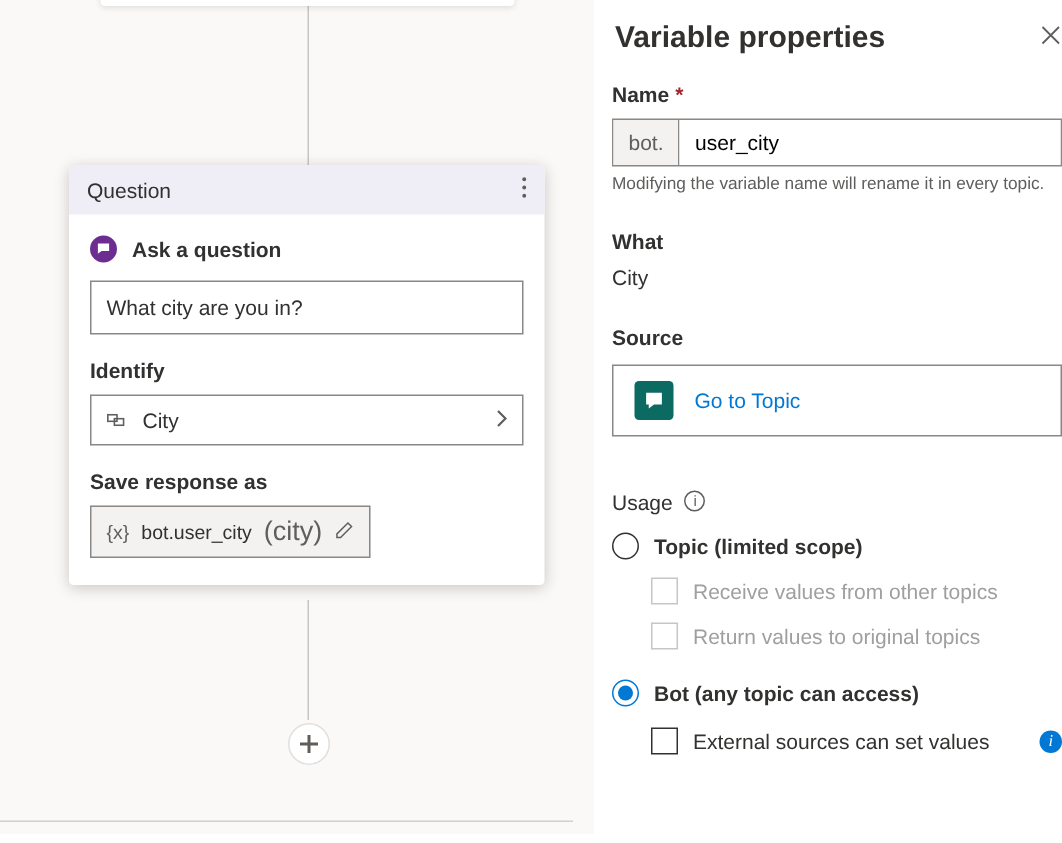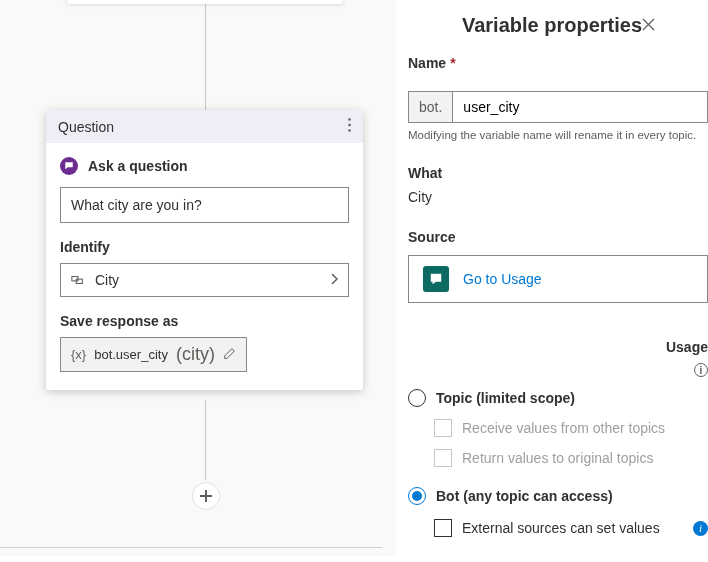--- a/index.html
+++ b/index.html
@@ -117,30 +117,30 @@
 
   
   .panel {
     position: absolute;
     left: 408px; top: 0;
     width: 300px; height: 562px;
     background: #fff;
     padding: 0 0 0 0;
   }
   .panel-head {
-    display: flex; align-items: center; justify-content: center;
+    display: flex; align-items: center; justify-content: space-between;
     padding: 14px 1px 10px 2px;
   }
   .panel-title { font-size: 20px; font-weight: 600; }
   .close { cursor: pointer; color: #605e5c; font-size: 16px; }
   .field-label { font-weight: 700; margin-top: 8px; }
   .req { color: #a4262c; margin-left: 4px; }
   .name-row {
     display: flex; border: 1px solid #8a8886;
-    margin-top: 20px;
+    margin-top: 8px;
   }
   .name-prefix {
     background: #f3f2f1;
     border-right: 1px solid #8a8886;
     padding: 7px 10px;
     color: #605e5c;
   }
   .name-input {
     flex: 1; border: none; outline: none;
     padding: 7px 10px; font-size: 14px;
@@ -159,21 +159,21 @@
     display: flex; align-items: center; gap: 14px;
     cursor: pointer;
   }
   .source-icon {
     width: 26px; height: 26px; border-radius: 3px;
     background: #0b6a62;
     display: flex; align-items: center; justify-content: center;
   }
   .source-icon svg { width: 14px; height: 14px; fill: #fff; }
   .source-link { color: #0078d4; }
-  .usage-head { display: flex; align-items: flex-end; gap: 8px; font-weight: 700; margin-top: 36px; flex-direction: column; }
+  .usage-head { display: flex; align-items: flex-start; gap: 8px; font-weight: 400; margin-top: 36px; }
   .info {
     width: 14px; height: 14px; border-radius: 50%;
     border: 1px solid #605e5c; display: flex; align-items: center; justify-content: center;
     font-size: 10px; color: #605e5c;
   }
   .radio-row { display: flex; align-items: center; gap: 10px; margin-top: 12px; cursor: pointer; }
   .radio {
     width: 18px; height: 18px; border-radius: 50%;
     border: 1px solid #323130;
     display: flex; align-items: center; justify-content: center;
@@ -293,21 +293,21 @@
   </div>
 
   <div class="section">
     <div class="section-title">Source</div>
     <div class="source-btn">
       <span class="source-icon">
         <svg viewBox="0 0 16 16">
             <path d="M2 2h12v9H8l-4 3v-3H2V2zm3 3h6v1H5V5zm0 2h6v1H5V7z"></path>
           </svg>
       </span>
-      <span class="source-link">Go to Usage</span>
+      <span class="source-link">Go to Topic</span>
     </div>
   </div>
 
   <div class="usage-head">
     <span>Usage</span>
     <span class="info">i</span>
   </div>
 
   <div class="radio-row">
     <span class="radio"></span>

